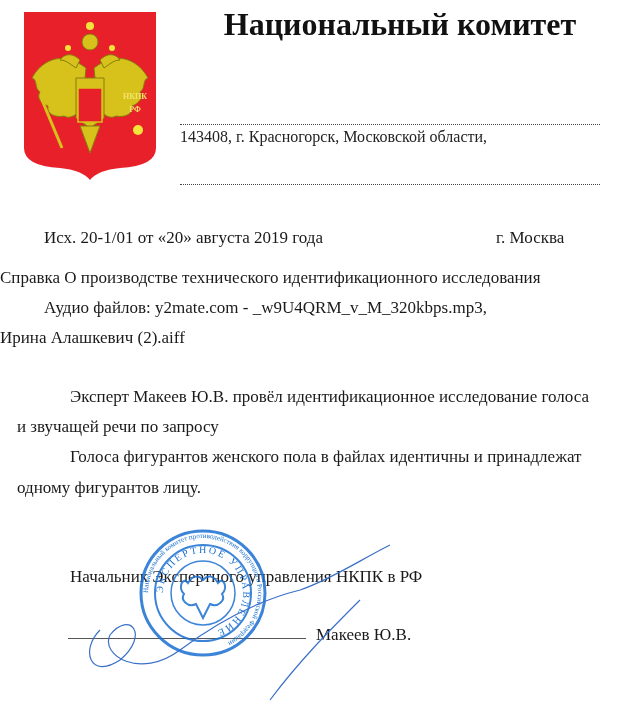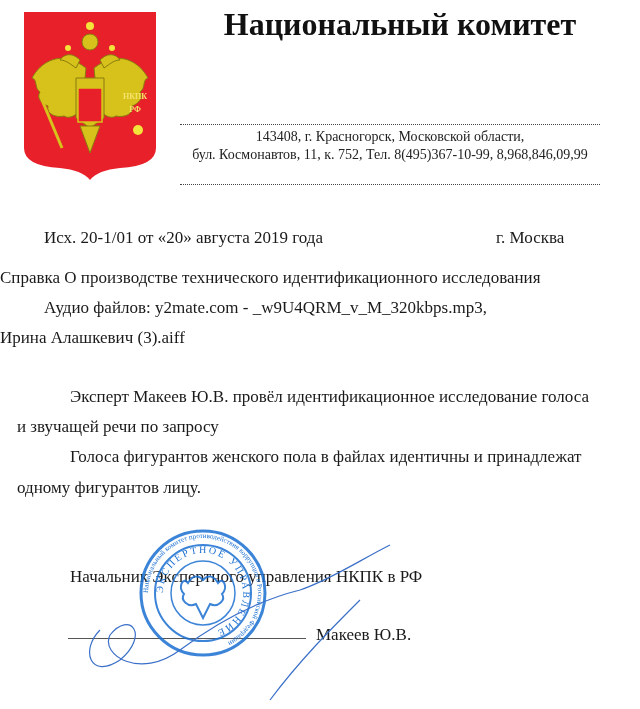--- a/index.html
+++ b/index.html
@@ -3,21 +3,21 @@
 <meta charset="utf-8">
 <style>
   html, body { margin:0; padding:0; background:#fff; }
   body { width:640px; height:709px; position:relative; overflow:hidden;
          font-family:"Liberation Serif", "DejaVu Serif", serif; color:#1a1a1a; }
   .abs { position:absolute; }
   .emblem { left:20px; top:8px; width:140px; height:172px; }
   .title { left:180px; top:6px; width:440px; text-align:center;
            font-weight:bold; font-size:32px; line-height:36px; color:#111; }
   .dots { left:180px; width:420px; height:0; border-top:1.5px dotted #444; }
-  .addr { left:180px; top:128px; width:420px; text-align:center; font-size:14px; line-height:18px; color:#222; }
+  .addr { left:180px; top:128px; width:420px; font-size:16px; line-height:18px; color:#222; }
   .addr a { color:#2b2bb0; text-decoration:underline; }
   .text { font-size:17px; line-height:20px; white-space:nowrap; }
   .center { left:0; width:640px; text-align:left; }
   .stamp { left:138px; top:528px; width:130px; height:130px; }
   .sig { left:60px; top:540px; width:400px; height:170px; pointer-events:none; }
   .sigline { left:68px; top:638px; width:238px; border-top:1.5px solid #555; }
 </style>
 </head>
 <body>
 
@@ -52,31 +52,30 @@
 </div>
 
 <div class="abs title">
   <div>Национальный комитет</div>
 </div>
 
 <div class="abs dots" style="top:124px;"></div>
 
 <div class="abs addr">
   <div>143408, г. Красногорск, Московской области,</div>
-  <div>бул. Космонавтов, 11, к. 752, Тел. 8(495)367-10-99, 8,968,846,09,99</div>
 </div>
 
 <div class="abs dots" style="top:184px;"></div>
 
 <div class="abs text" style="left:44px;top:228px;">Исх. 20-1/01 от «20» августа 2019 года</div>
 <div class="abs text" style="left:496px;top:228px;">г. Москва</div>
 
 <div class="abs text center" style="top:268px;">Справка О производстве технического идентификационного исследования</div>
 <div class="abs text center" style="top:298px;padding-left:44px;">Аудио файлов: y2mate.com - _w9U4QRM_v_M_320kbps.mp3,</div>
-<div class="abs text center" style="top:328px;">Ирина Алашкевич (3).aiff</div>
+<div class="abs text center" style="top:328px;">Ирина Алашкевич (2).aiff</div>
 
 <div class="abs text" style="left:70px;top:387px;">Эксперт Макеев Ю.В. провёл идентификационное исследование голоса</div>
 <div class="abs text" style="left:17px;top:417px;">и звучащей речи по запросу</div>
 <div class="abs text" style="left:70px;top:447px;">Голоса фигурантов женского пола в файлах идентичны и принадлежат</div>
 <div class="abs text" style="left:17px;top:478px;">одному фигурантов лицу.</div>
 
 <div class="abs text" style="left:70px;top:567px;">Начальник Экспертного управления НКПК в РФ</div>
 <div class="abs sigline"></div>
 <div class="abs text" style="left:316px;top:625px;">Макеев Ю.В.</div>
 

